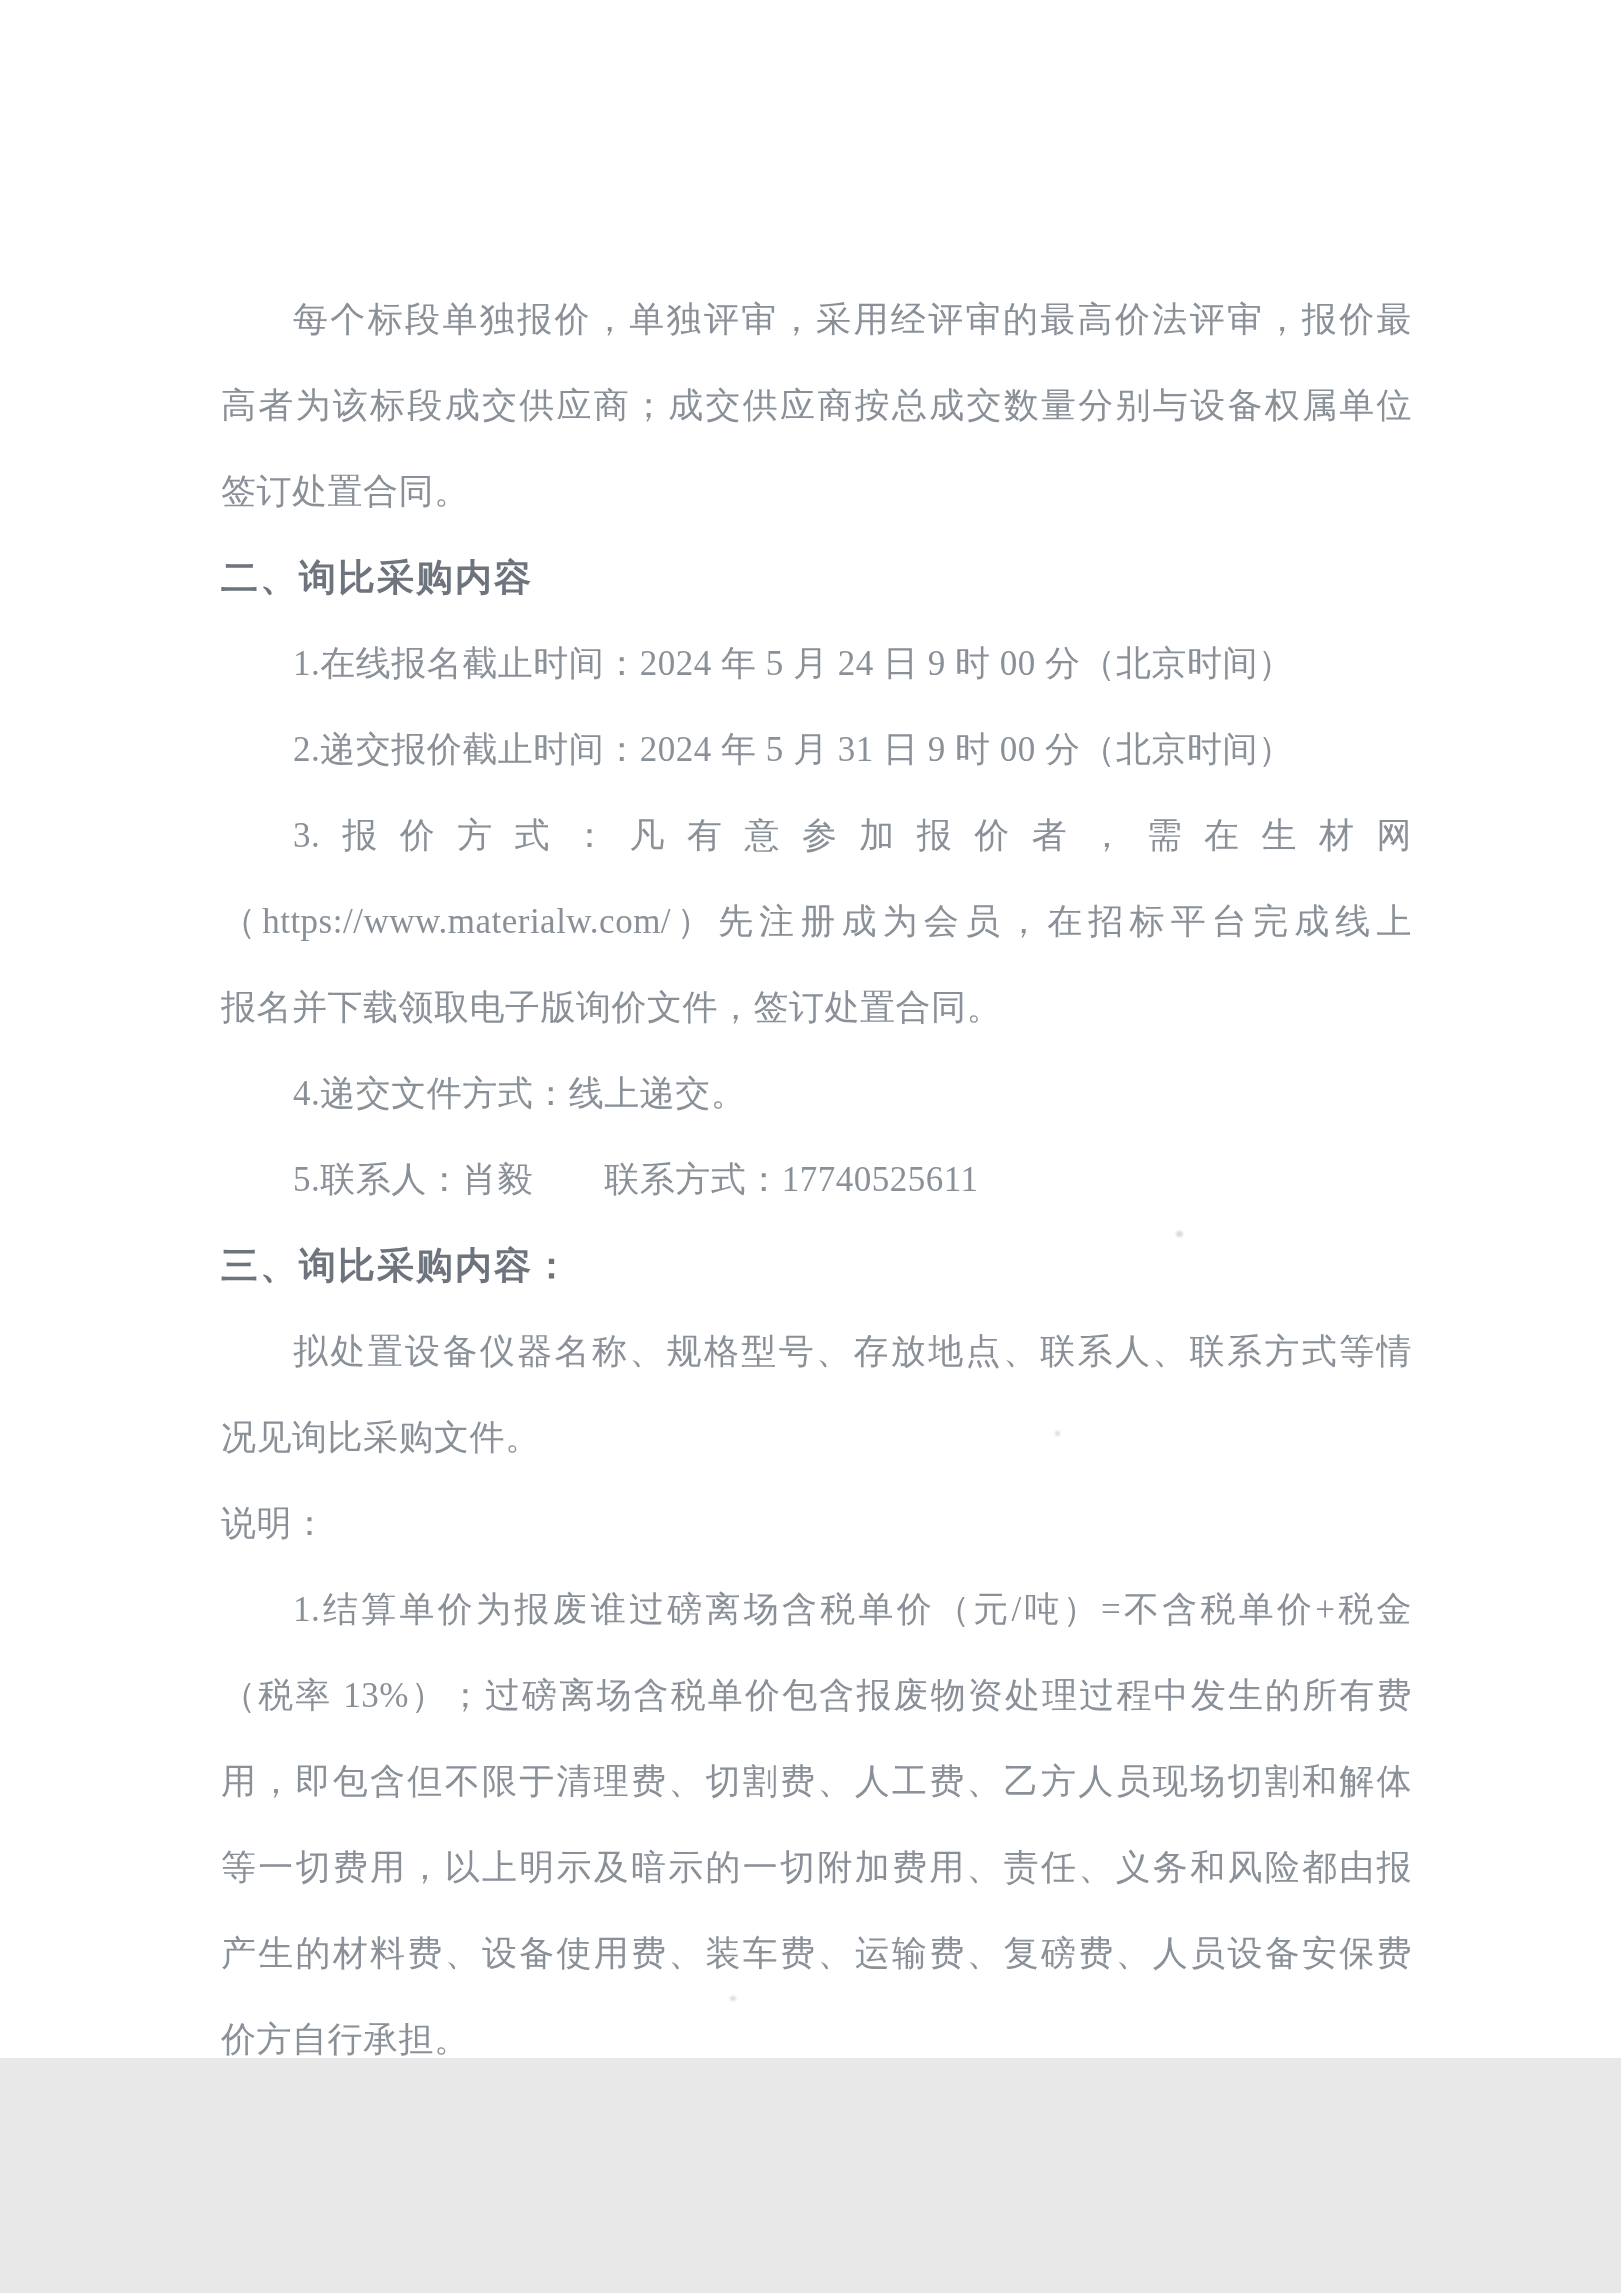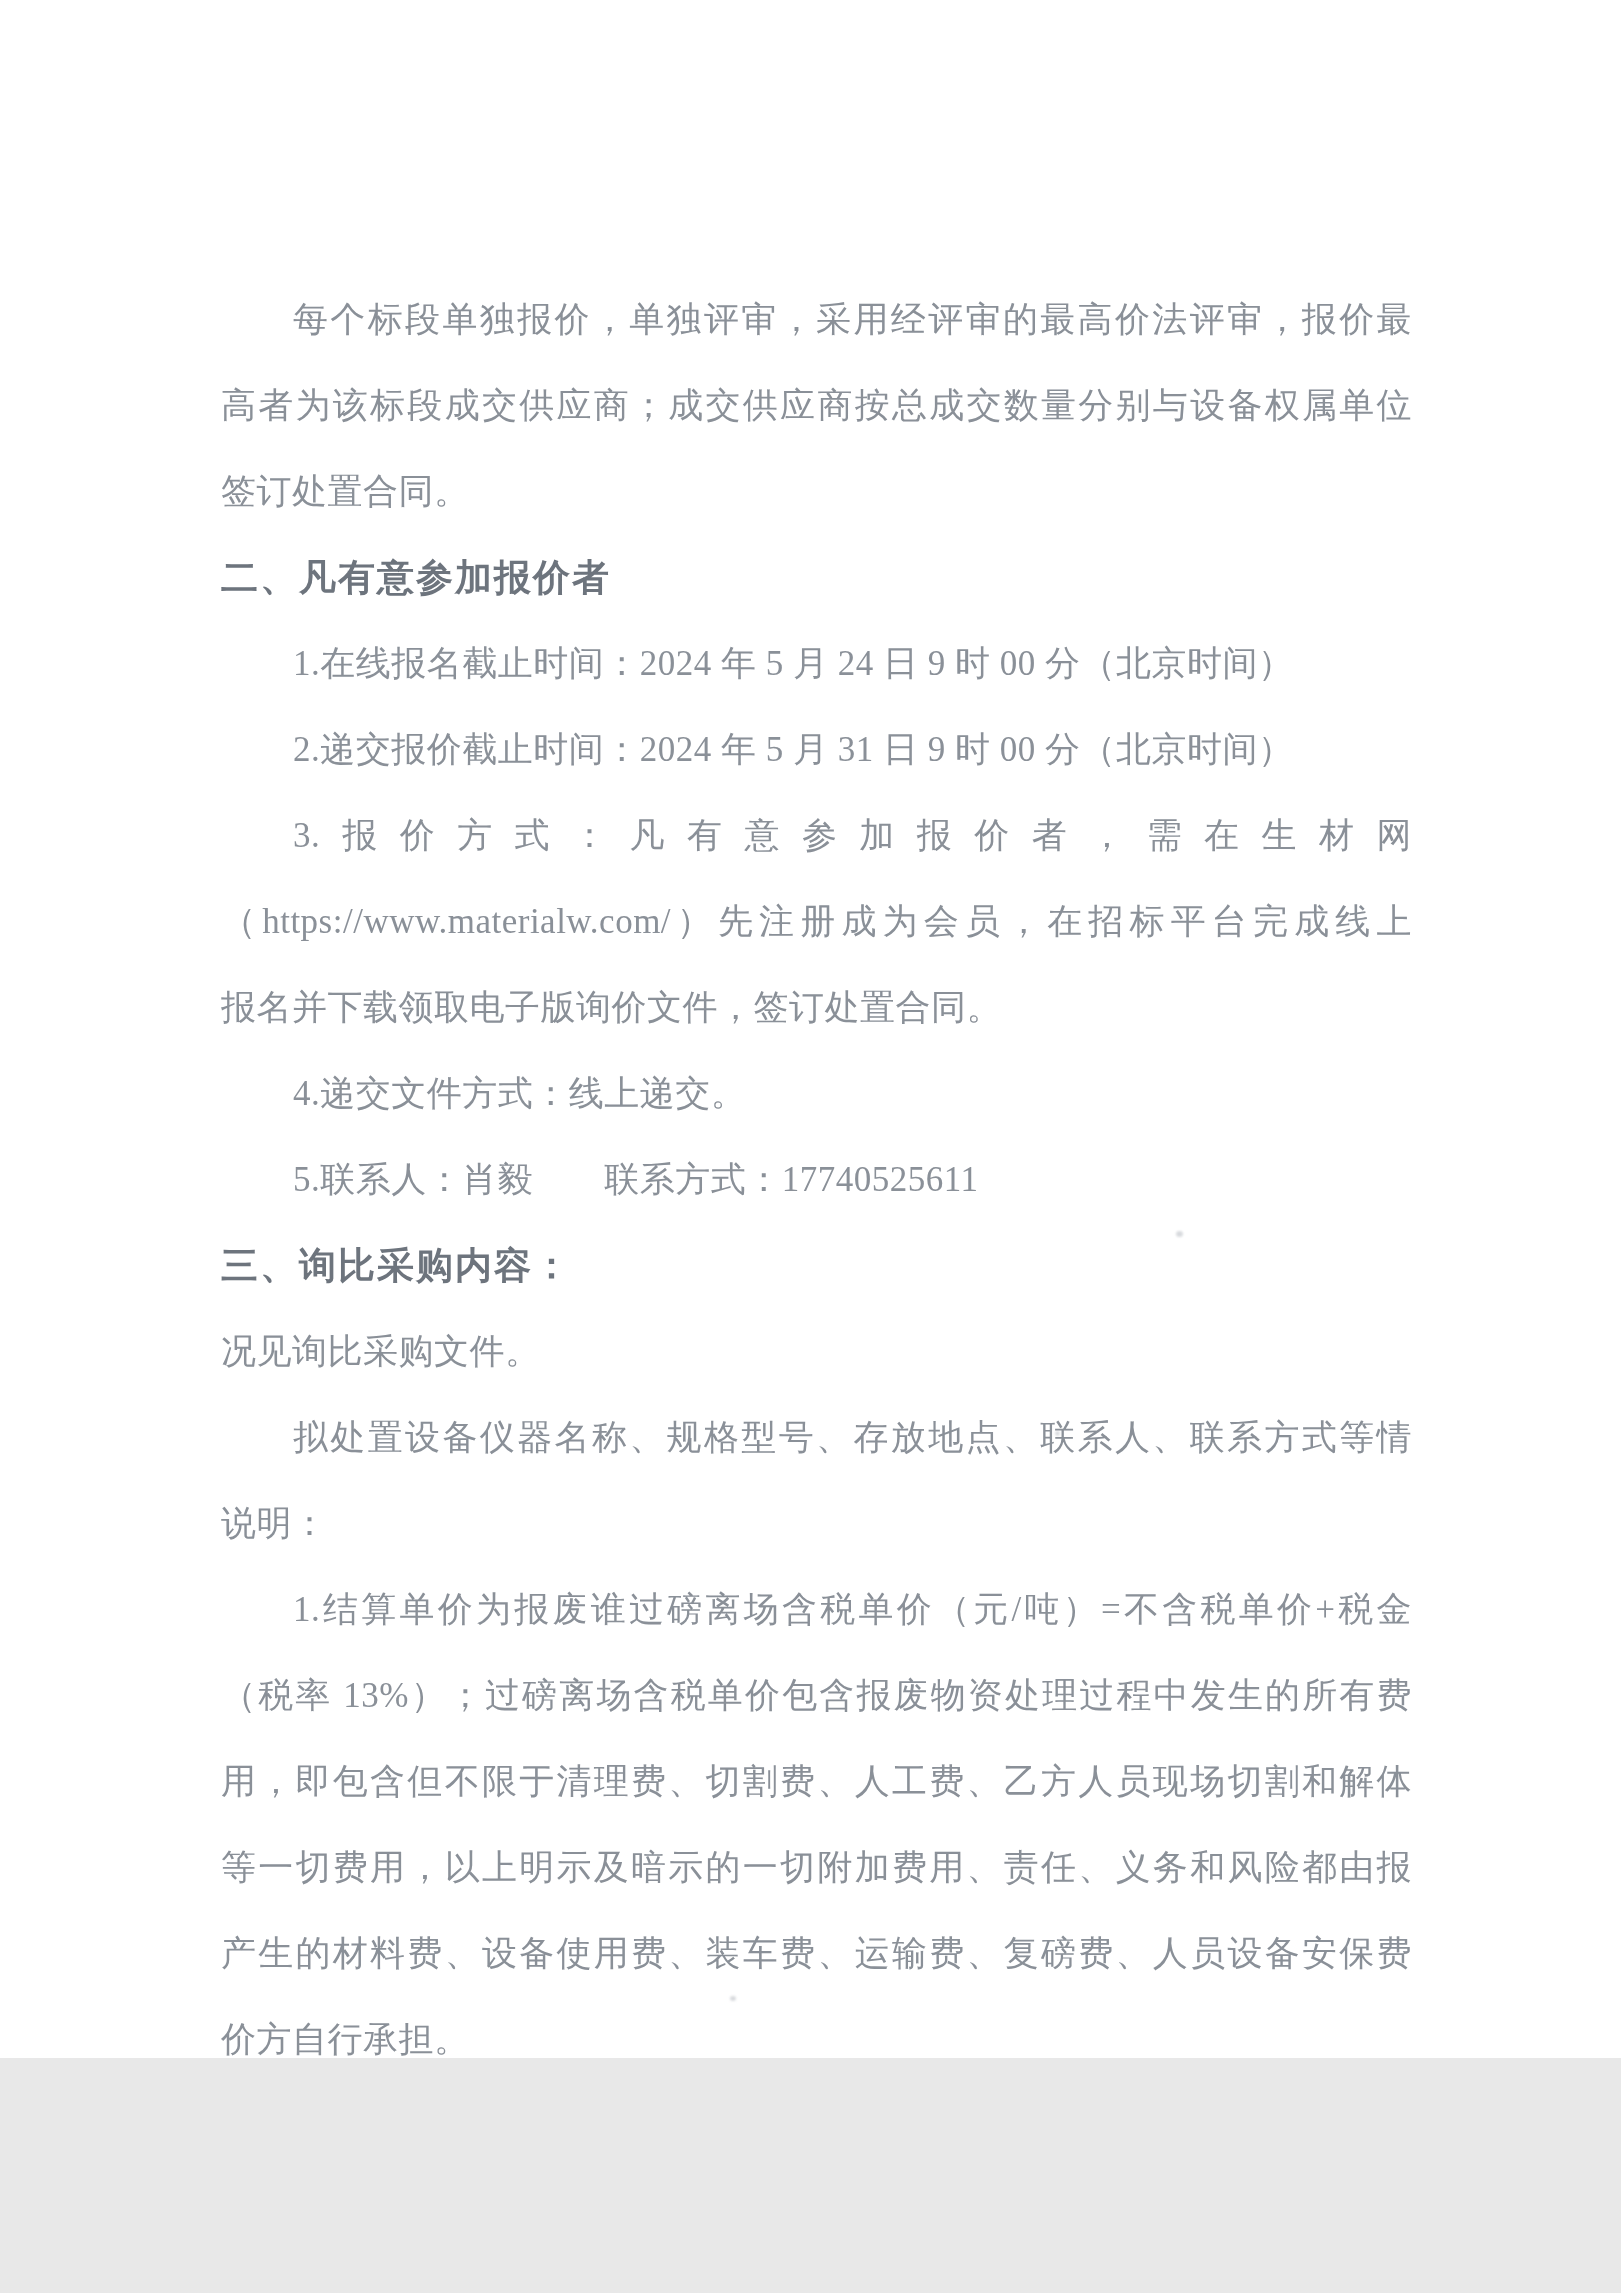--- a/index.html
+++ b/index.html
@@ -59,31 +59,31 @@
 </style>
 </head>
 <body>
 
 <div class="page">
   <div class="content">
 
   <div class="line indent justify">每个标段单独报价，单独评审，采用经评审的最高价法评审，报价最</div>
       <div class="line justify">高者为该标段成交供应商；成交供应商按总成交数量分别与设备权属单位</div>
       <div class="line">签订处置合同。</div>
-      <div class="line heading">二、凡有意参加报价者</div>
+      <div class="line heading">二、询比采购内容</div>
       <div class="line indent">1.在线报名截止时间：2024 年 5 月 24 日 9 时 00 分（北京时间）</div>
       <div class="line indent">2.递交报价截止时间：2024 年 5 月 31 日 9 时 00 分（北京时间）</div>
       <div class="line indent justify">3.报价方式：凡有意参加报价者，需在生材网</div>
       <div class="line justify">（https://www.materialw.com/）先注册成为会员，在招标平台完成线上</div>
       <div class="line">报名并下载领取电子版询价文件，签订处置合同。</div>
       <div class="line indent">4.递交文件方式：线上递交。</div>
       <div class="line indent">5.联系人：肖毅　　联系方式：17740525611</div>
       <div class="line heading">三、询比采购内容：</div>
+      <div class="line indent justify">拟处置设备仪器名称、规格型号、存放地点、联系人、联系方式等情</div>
       <div class="line">况见询比采购文件。</div>
-      <div class="line indent justify">拟处置设备仪器名称、规格型号、存放地点、联系人、联系方式等情</div>
       <div class="line">说明：</div>
       <div class="line indent justify">1.结算单价为报废谁过磅离场含税单价（元/吨）=不含税单价+税金</div>
       <div class="line justify">（税率 13%）；过磅离场含税单价包含报废物资处理过程中发生的所有费</div>
       <div class="line justify">用，即包含但不限于清理费、切割费、人工费、乙方人员现场切割和解体</div>
       <div class="line justify">等一切费用，以上明示及暗示的一切附加费用、责任、义务和风险都由报</div>
       <div class="line justify">产生的材料费、设备使用费、装车费、运输费、复磅费、人员设备安保费</div>
       <div class="line">价方自行承担。</div>
     </div>
   <div class="speck s1"></div>
   <div class="speck s2"></div>

